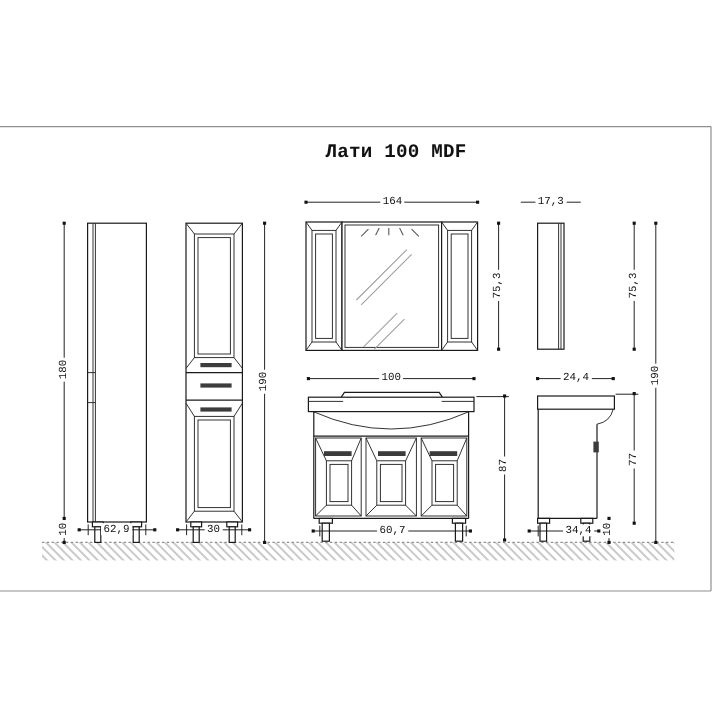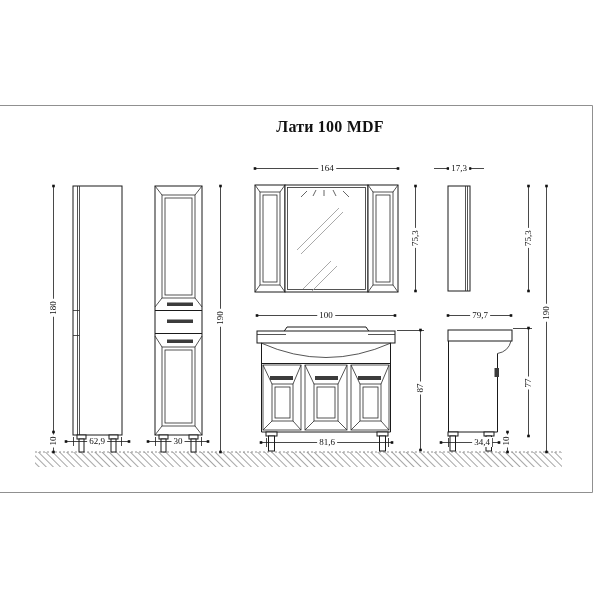--- a/index.html
+++ b/index.html
@@ -1,17 +1,17 @@
 <!DOCTYPE html>
 <html><head>
 <meta charset="utf-8">
 <style>
   html,body{margin:0;padding:0;background:#fff;}
   .stage{position:relative;width:600px;height:600px;background:#fff;overflow:hidden;
-         font-family:Liberation Serif, serif;}
+         font-family:Liberation Mono, monospace;}
   .stage svg{position:absolute;left:0;top:0;}
   .title{position:absolute;transform:translate(-50%,-50%);font-size:16px;font-weight:bold;
          color:#111;white-space:nowrap;letter-spacing:.2px;}
   .dim{position:absolute;transform:translate(-50%,-50%);font-size:9px;color:#111;
        background:#fff;padding:0 2px;white-space:nowrap;line-height:10px;}
   .dim.v{transform:translate(-50%,-50%) rotate(-90deg);}
   
   .k{stroke:#1a1a1a;fill:none;stroke-width:1;}
   .kf{stroke:#1a1a1a;fill:#fff;stroke-width:1;}
   .thin{stroke:#2a2a2a;fill:none;stroke-width:.8;}
@@ -276,21 +276,21 @@
   <span class="dim" style="left:327px;top:168px">164</span>
   <span class="dim" style="left:459px;top:168px">17,3</span>
   <span class="dim v" style="left:415px;top:238px">75,3</span>
   <span class="dim v" style="left:528px;top:238px">75,3</span>
   <span class="dim v" style="left:53px;top:308px">180</span>
   <span class="dim v" style="left:220px;top:318px">190</span>
   <span class="dim v" style="left:53px;top:441px">10</span>
   <span class="dim" style="left:97px;top:441px">62,9</span>
   <span class="dim" style="left:178px;top:441px">30</span>
   <span class="dim" style="left:326px;top:315px">100</span>
-  <span class="dim" style="left:480px;top:315px">79,7</span>
+  <span class="dim" style="left:480px;top:315px">24,4</span>
   <span class="dim v" style="left:420px;top:388px">87</span>
   <span class="dim v" style="left:528px;top:383px">77</span>
   <span class="dim v" style="left:506px;top:441px">10</span>
-  <span class="dim" style="left:327px;top:442px">81,6</span>
+  <span class="dim" style="left:327px;top:442px">60,7</span>
   <span class="dim" style="left:482px;top:442px">34,4</span>
   <span class="dim v" style="left:546px;top:313px">190</span>
 
 </div>
 
 </body></html>

